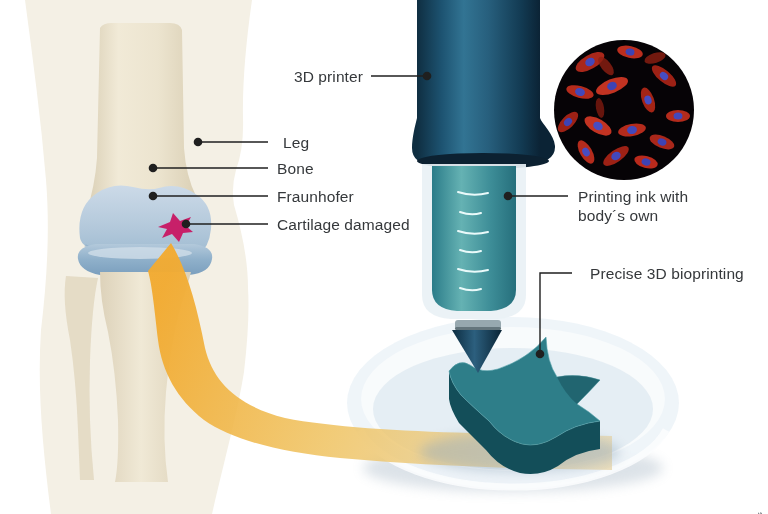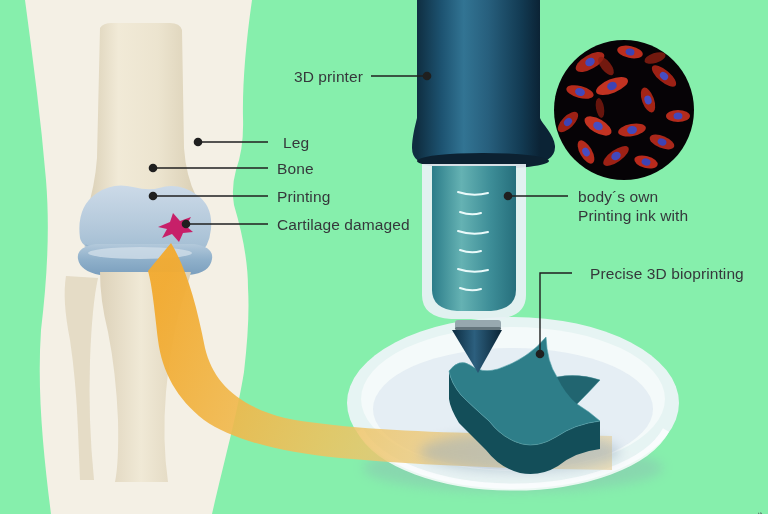--- a/index.html
+++ b/index.html
@@ -1,18 +1,18 @@
 <!DOCTYPE html>
 <html><head>
 <meta charset="utf-8">
 <style>
   html,body{margin:0;padding:0;background:#6b7c88;}
   .stage{
     position:relative;width:768px;height:514px;overflow:hidden;
-    background:#86efac;
+    background:#ffffff;
     font-family:"Liberation Sans",sans-serif;
   }
   svg{position:absolute;left:0;top:0;display:block;}
   .lbl{
     position:absolute;color:#35383b;font-size:15.5px;line-height:19px;
     white-space:nowrap;letter-spacing:.1px;
   }
   .lbl.right{text-align:right;}
   .credit{
     position:absolute;bottom:2px;right:4px;
@@ -248,26 +248,26 @@
       <polyline points="572,273 540,273 540,350" fill="none"></polyline>
           <circle cx="540" cy="354" r="4.3" stroke="none"></circle>
     </g>
   </g>
 </svg>
 
 <div class="lbl right" style="left:263px;top:67px;width:100px">3D printer</div>
 
 <div class="lbl" style="left:283px;top:133px">Leg</div>
 <div class="lbl" style="left:277px;top:159px">Bone</div>
-<div class="lbl" style="left:277px;top:187px">Printing</div>
+<div class="lbl" style="left:277px;top:187px">Fraunhofer</div>
 <div class="lbl" style="left:277px;top:215px">Cartilage damaged</div>
 
 <div class="lbl" style="left:578px;top:187px">
+  <div>Printing ink with</div>
   <div>body´s own</div>
-  <div>Printing ink with</div>
 </div>
 
 <div class="lbl" style="left:590px;top:264px">
   <div>Precise 3D bioprinting</div>
 </div>
 
 
 <div class="credit">©Fraunhofer IAP, Jadwiga Gaties</div>
 
 </div>

